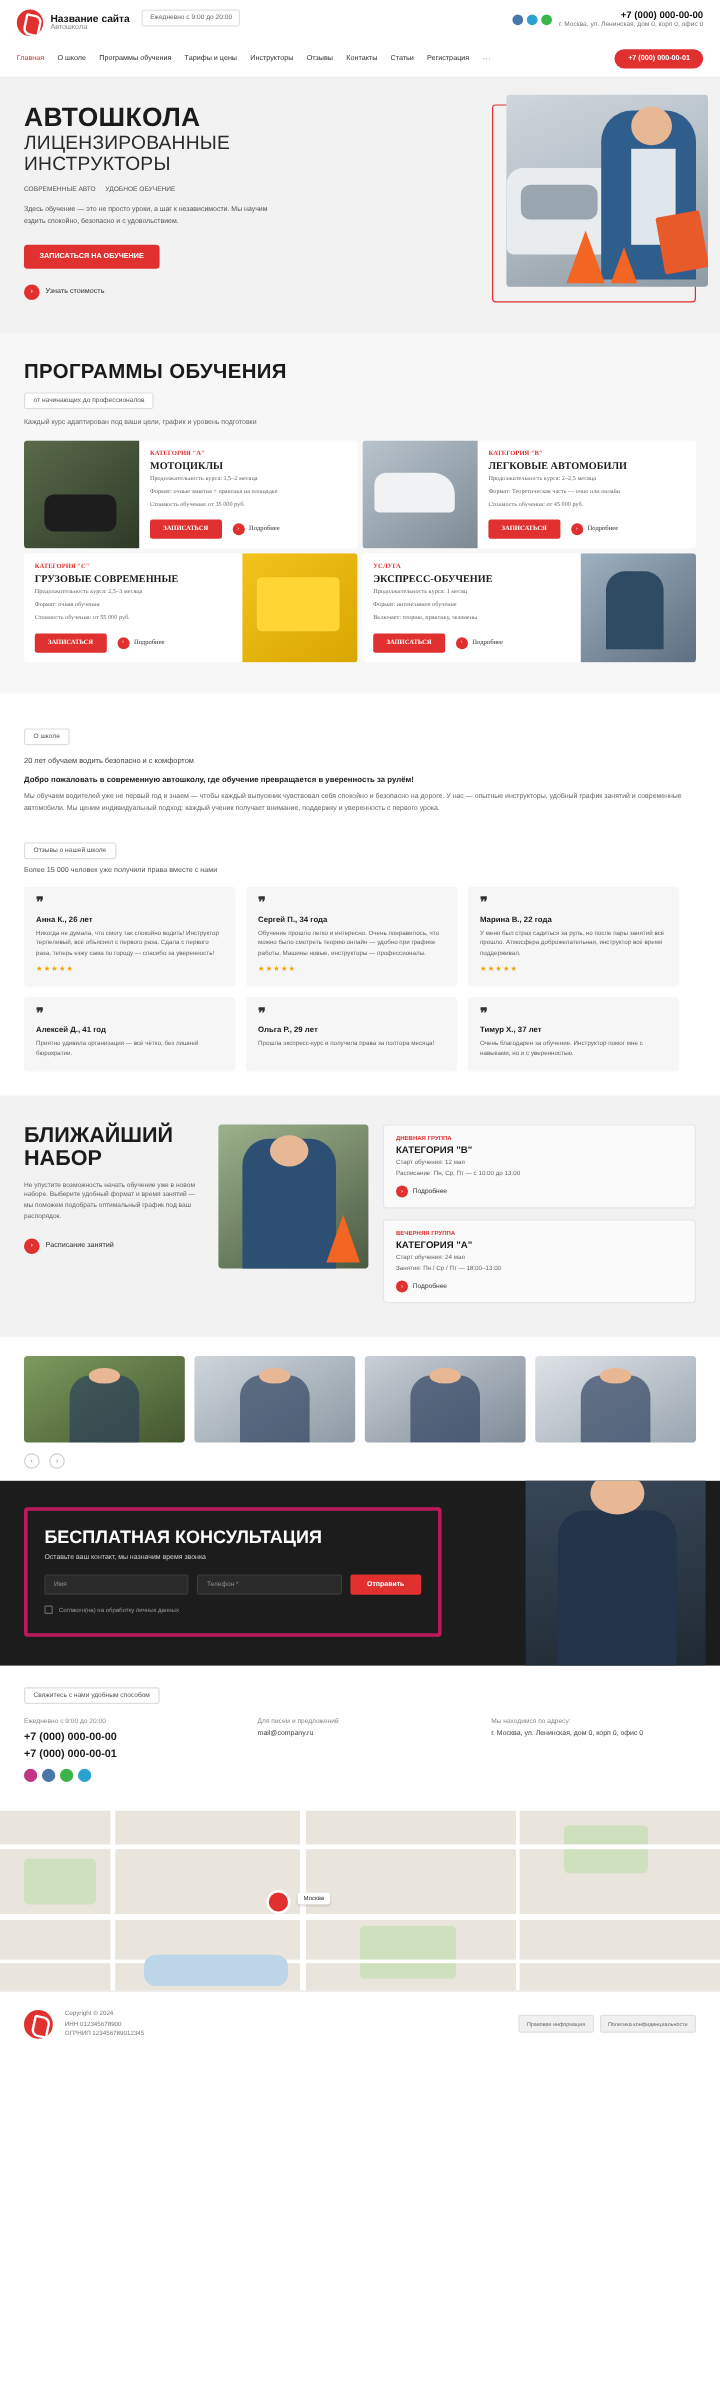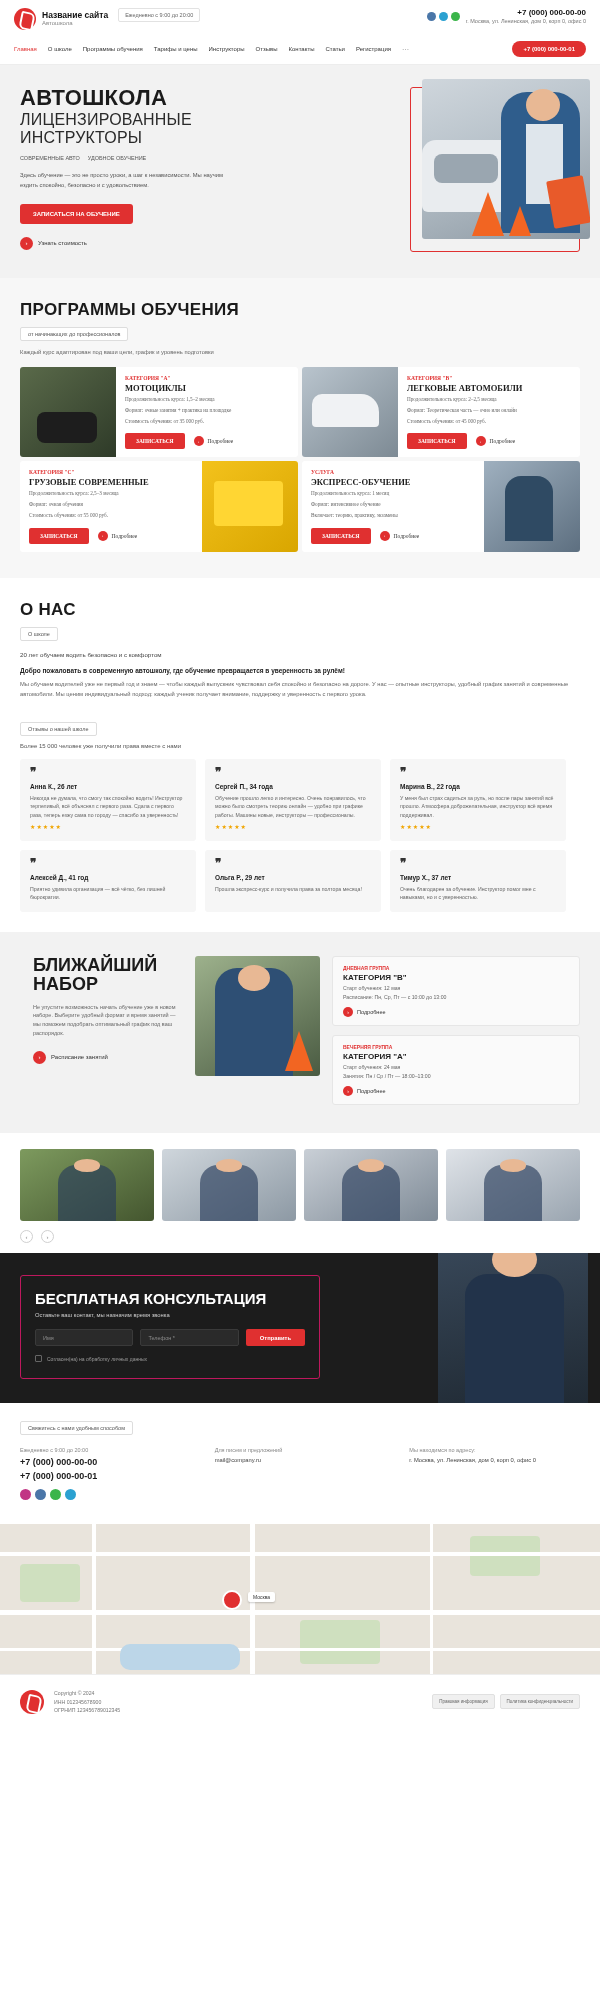--- a/index.html
+++ b/index.html
@@ -108,21 +108,21 @@
   .rev-count { font-size:6px; color:#555; margin-top:7px; }
   .rev-grid { display:flex; flex-wrap:wrap; gap:9px; margin-top:10px; }
   .rev-card { width:176px; background:#f6f6f6; border-radius:3px; padding:9px 10px 11px; }
   .quote { font-size:12px; font-weight:bold; color:#333; line-height:.8; }
   .rev-name { font-size:6.5px; font-weight:bold; color:#1b1b1b; margin-top:5px; }
   .rev-text { font-size:5.2px; color:#666; line-height:1.6; margin-top:4px; }
   .stars { color:#f0a500; font-size:6px; letter-spacing:1px; margin-top:4px; }
 
   
   .nextgroup { background:#f2f2f2; padding:24px 20px 28px; display:flex; gap:12px; }
-  .ng-left { width:150px;margin-left:13px; }
+  .ng-left { width:150px; }
   .ng-title { font-size:18px; font-weight:bold; line-height:1.04; color:#1b1b1b; }
   .ng-p { font-size:5.5px; color:#666; line-height:1.6; margin-top:9px; }
   .ng-photo { width:125px; height:120px; border-radius:3px; position:relative; overflow:hidden;
     background:linear-gradient(150deg,#9db18c,#4a5b42); }
   .ng-photo .ph-person2 { position:absolute; left:16%; top:10%; width:62%; height:92%; background:#2e4f74; border-radius:22px 22px 0 0; }
   .ng-photo .ph-head2 { position:absolute; left:34%; top:7%; width:26%; height:22%; background:#e8b894; border-radius:50%; }
   .ng-photo .ph-cone3 { position:absolute; right:6%; bottom:4%; width:0; height:0; border-left:14px solid transparent;
     border-right:14px solid transparent; border-bottom:40px solid #f26522; }
   .ng-right { flex:1; display:flex; flex-direction:column; gap:9px; }
   .ng-card { background:#fafafa; border:1px solid #e6e6e6; border-radius:3px; padding:8px 10px; }
@@ -139,21 +139,21 @@
   .g3 { background:linear-gradient(150deg,#c9cfd6,#7f8b97); }
   .g4 { background:linear-gradient(150deg,#dfe3e8,#9aa5b0); }
   .gal:after { content:""; position:absolute; left:28%; top:22%; width:44%; height:78%; background:rgba(40,60,90,.65); border-radius:18px 18px 0 0; }
   .gal:before { content:""; position:absolute; left:40%; top:14%; width:20%; height:18%; background:#e8b894; border-radius:50%; z-index:2; }
   .gal-nav { display:flex; gap:8px; margin-top:9px; }
   .gnav { width:13px; height:13px; border-radius:50%; border:1px solid #d0d0d0; color:#888; font-size:6px;
     display:flex; align-items:center; justify-content:center; }
 
   
   .consult { background:#1c1c1c; padding:22px 20px 24px; position:relative; overflow:hidden; }
-  .consult-box { border:1px solid #be185d; border-radius:3px; padding:14px 14px 16px; width:300px; }
+  .consult-box { border:3px solid #be185d; border-radius:3px; padding:14px 14px 16px; width:348px; }
   .consult-h { font-size:15px; font-weight:bold; color:#fff; }
   .consult-p { font-size:5.8px; color:#cfcfcf; margin-top:5px; }
   .form-row { display:flex; gap:7px; margin-top:11px; }
   .inp { background:#2a2a2a; border:1px solid #3a3a3a; border-radius:2px; height:17px; flex:1;
     display:flex; align-items:center; padding:0 7px; font-size:5.5px; color:#8d8d8d; }
   .btn-send { background:#e03030; color:#fff; font-size:5.8px; font-weight:bold; padding:0 14px; height:17px;
     display:flex; align-items:center; border-radius:2px; }
   .chk { display:flex; align-items:center; gap:5px; margin-top:9px; font-size:5px; color:#9a9a9a; }
   .chk .box { width:7px; height:7px; border:1px solid #666; border-radius:1px; }
   .consult-photo { position:absolute; right:12px; bottom:0; width:150px; height:175px;
@@ -345,21 +345,20 @@
               <span>Подробнее</span>
             </span>
           </div>
         </div>
         <div class="prog-photo p-exp"></div>
       </div>
     </div>
   </div>
 
   <div class="section about">
-    <div class="sec-title">О НАС</div>
     <div class="sec-badge">О школе</div>
     <div class="about-h">20 лет обучаем водить безопасно и с комфортом</div>
     <div class="about-strong">Добро пожаловать в современную автошколу, где обучение превращается в уверенность за рулём!</div>
     <div class="about-p">Мы обучаем водителей уже не первый год и знаем — чтобы каждый выпускник чувствовал себя спокойно и безопасно на дороге. У нас — опытные инструкторы, удобный график занятий и современные автомобили. Мы ценим индивидуальный подход: каждый ученик получает внимание, поддержку и уверенность с первого урока.</div>
 
     <div class="rev-head">
       <span class="sec-badge">Отзывы о нашей школе</span>
     </div>
     <div class="rev-count">Более 15 000 человек уже получили права вместе с нами</div>
 

